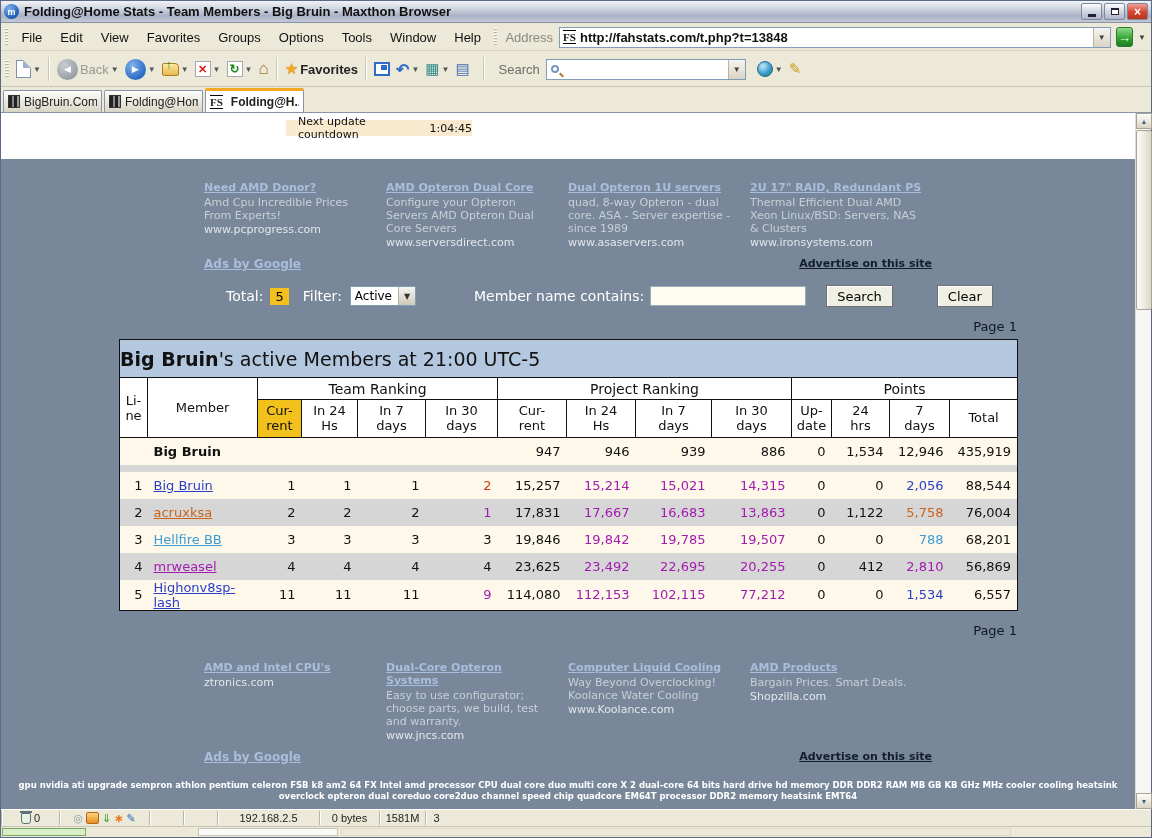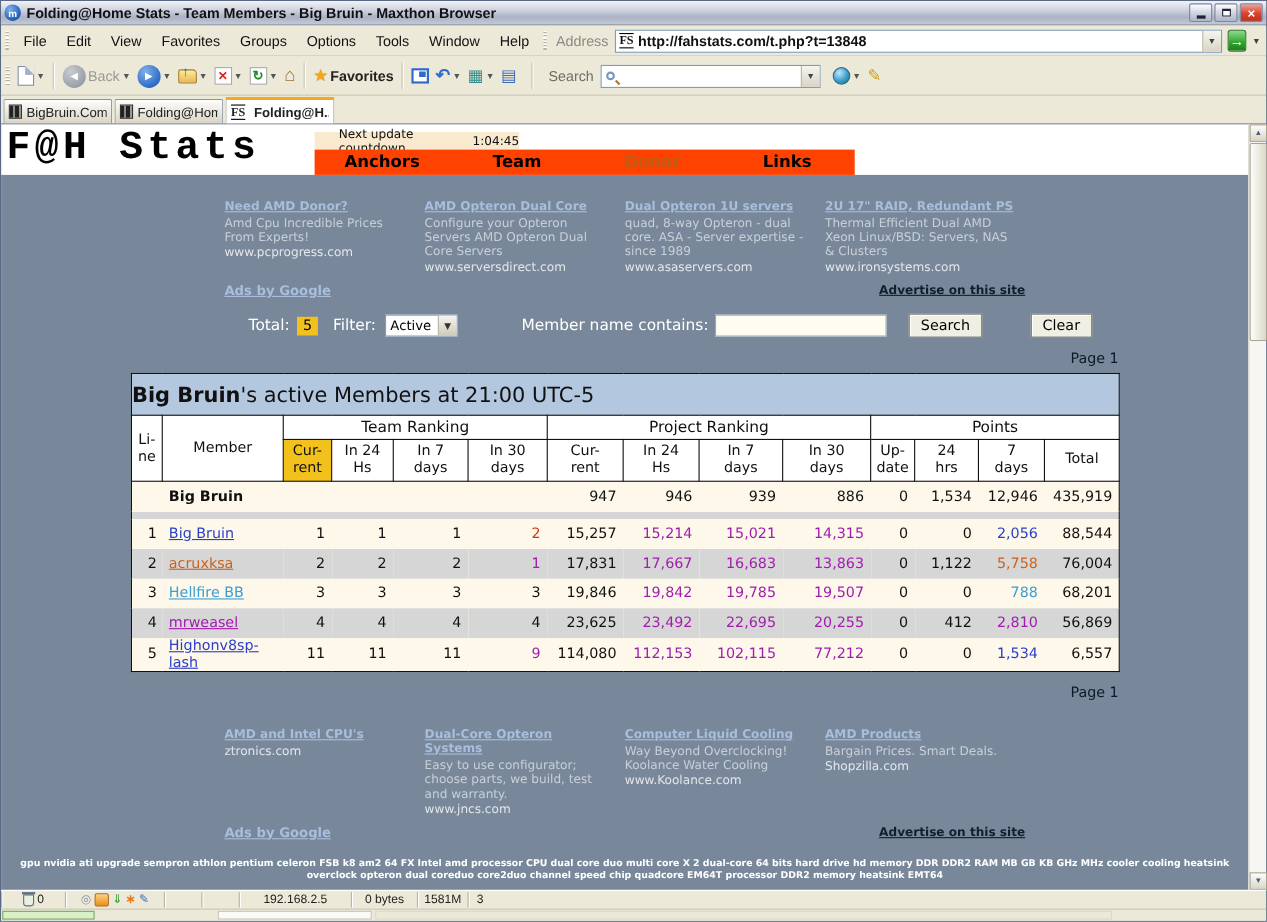--- a/index.html
+++ b/index.html
@@ -70,21 +70,21 @@
   .tab { width:99px; height:22px; margin-right:2px; border:1px solid #8A94A8; border-bottom:none; border-radius:2px 2px 0 0;
     background:linear-gradient(#FDFDFB,#D9D5C5); display:flex; align-items:center; padding:0 4px; font-size:12px; gap:4px; color:#222; }
   .tab .tab-label { white-space:nowrap; overflow:hidden; }
   .tab.active { background:#fff; border-top:3px solid #F5A81E; font-weight:bold; height:24px; }
   .tab-doc { width:12px; height:13px; background:linear-gradient(90deg,#222 0 3px, #888 3px 5px, #222 5px 8px, #999 8px 12px); border:1px solid #333; flex:none; }
 
   
   .content { position:absolute; top:112px; left:0; right:16px; bottom:28px; background:#78889A; overflow:hidden; font-family:"DejaVu Sans", sans-serif; }
   .site-header { height:46px; background:#fff; position:relative; }
   .site-logo { position:absolute; left:5px; top:1px; font-family:"Liberation Mono", monospace; font-weight:bold; font-size:36px; letter-spacing:4px; color:#000; }
-  .countdown { position:absolute; left:285px; top:7px; width:186px; height:16px; background:#F8E9CF; font-size:11px; color:#111; display:flex; align-items:center; padding-left:22px; gap:8px; }
+  .countdown { position:absolute; left:285px; top:7px; width:186px; height:16px; background:#F8E9CF; font-size:11px; color:#111; display:flex; align-items:center; padding-left:12px; gap:8px; }
   .mainnav { position:absolute; left:285px; top:23px; width:491px; height:23px; background:#FF4200; display:flex; }
   .mainnav a { flex:1; text-align:center; font-size:15px; font-weight:bold; color:#000; line-height:23px; text-decoration:none; }
   .mainnav a.muted { color:#BE5E14; }
 
   
   .ads { margin:22px 0 0 203px; width:728px; display:flex; }
   .ad { width:182px; padding-right:10px; font-size:11px; }
   .ad-title { color:#A9BEDC; font-weight:bold; text-decoration:underline; display:block; line-height:13px; margin-bottom:2px; }
   .ad-body { color:#C9CFD8; line-height:13px; }
   .ad-url { color:#E2E6EC; line-height:13px; margin-top:1px; }
@@ -276,30 +276,23 @@
     </div>
     <div class="tab active">
       <span class="favicon-fs">FS</span>
       <span class="tab-label">Folding@H...</span>
     </div>
   </div>
 
   <div class="content">
 
     <div class="site-header">
-      <div class="site-logo">F@H Stats</div>
       <div class="countdown">
         <span>Next update countdown</span>
         <span>1:04:45</span>
-      </div>
-      <div class="mainnav">
-        <a href="#">Anchors</a>
-        <a href="#">Team</a>
-        <a class="muted" href="#">Donor</a>
-        <a href="#">Links</a>
       </div>
     </div>
 
     <div class="ads">
       <div class="ad">
         <a class="ad-title" href="#">Need AMD Donor?</a>
         <div class="ad-body">Amd Cpu Incredible Prices From Experts!</div>
         <div class="ad-url">www.pcprogress.com</div>
       </div>
       <div class="ad">

